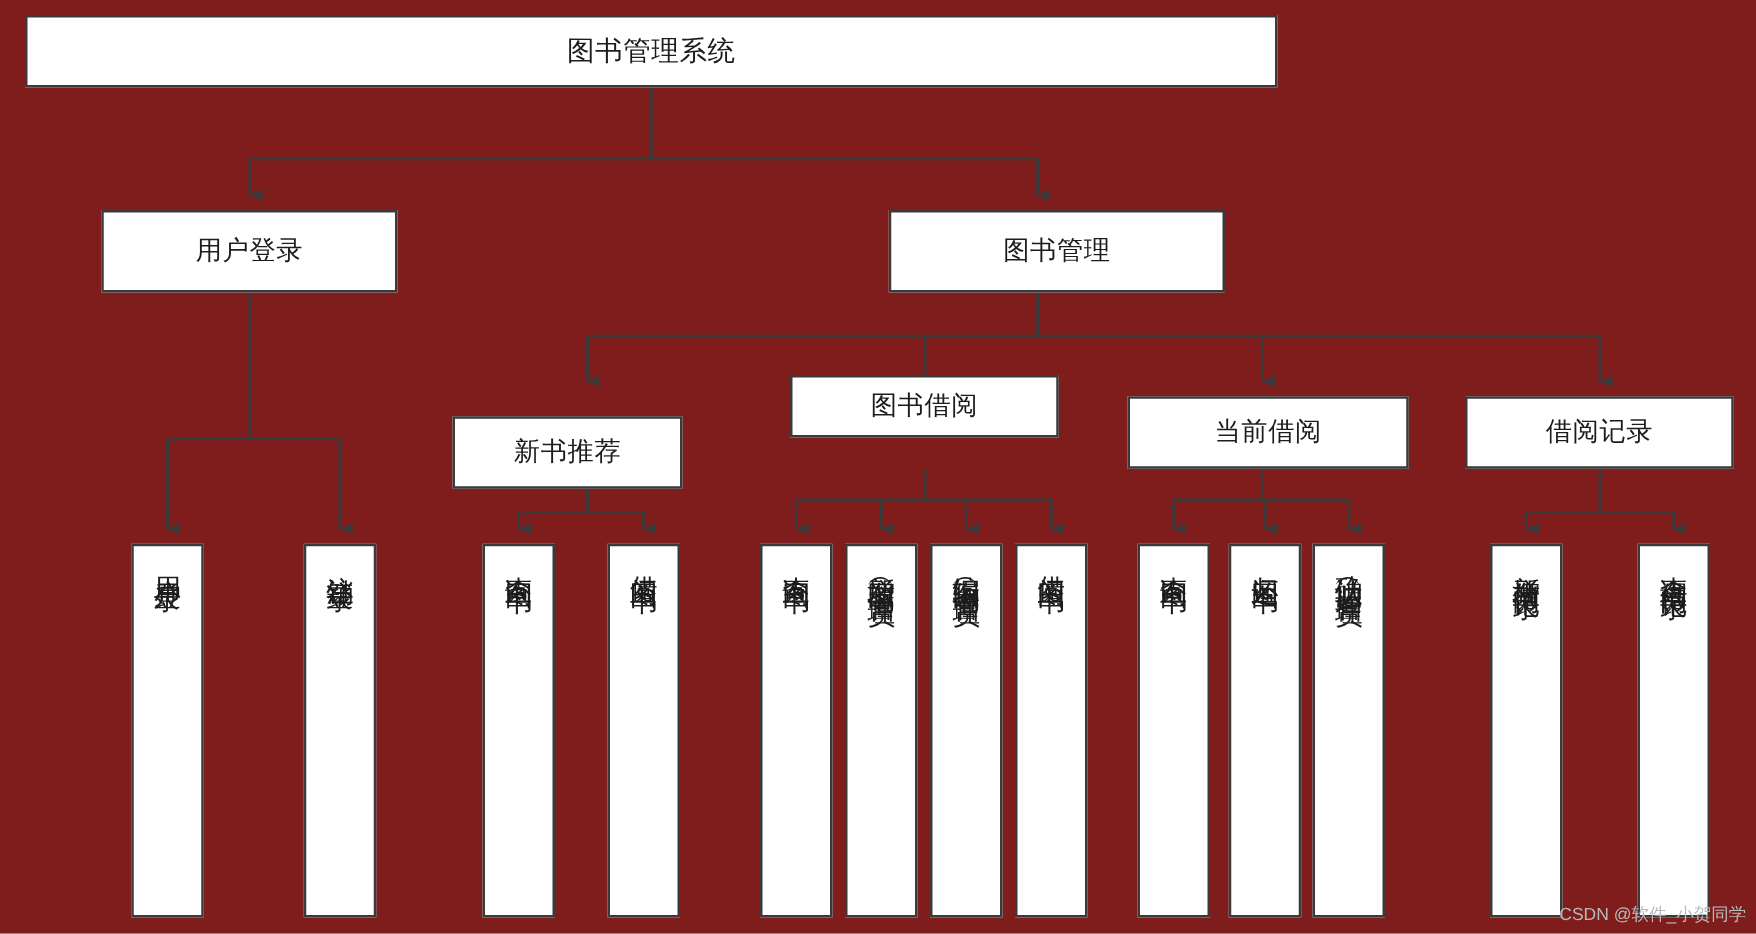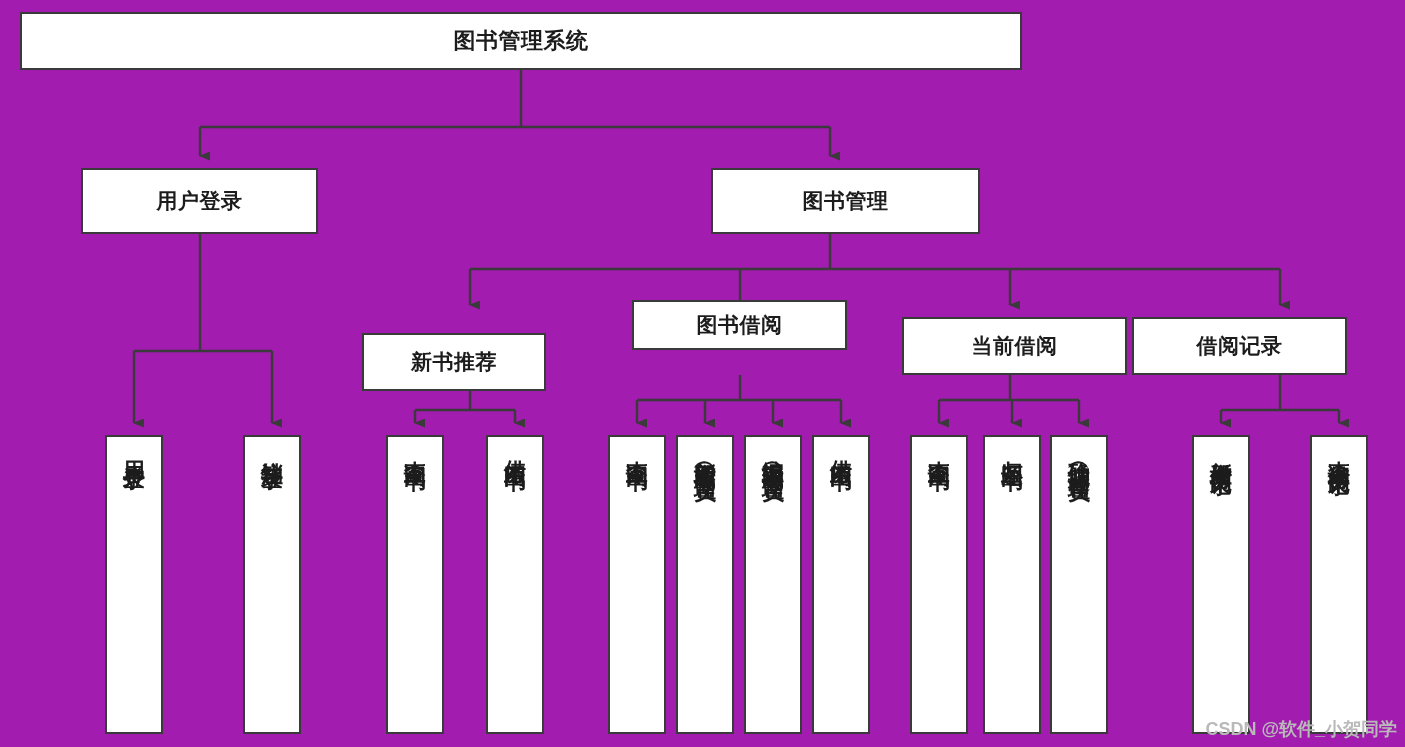--- a/index.html
+++ b/index.html
@@ -9,23 +9,22 @@
     background: #ffffff;
   }
   body {
     font-family: "Liberation Sans", "DejaVu Sans", sans-serif;
     color: #1a1a1a;
   }
   #canvas {
     position: relative;
     width: 1405px;
     height: 747px;
-    background: #a21caf;
+    background: #7f1d1d;
     overflow: hidden;
-    font-weight: bold;
   }
   #edge-layer {
     position: absolute;
     left: 0;
     top: 0;
     width: 1405px;
     height: 747px;
     pointer-events: none;
   }
   .node {
@@ -64,21 +63,21 @@
     text-orientation: upright;
     font-size: 22px;
     line-height: 1.0;
     letter-spacing: 3px;
     white-space: nowrap;
   }
   .watermark {
     position: absolute;
     right: 8px;
     bottom: 6px;
-    font-size: 18px;
+    font-size: 14px;
     color: #b9b9b9;
     white-space: nowrap;
     z-index: 6;
     font-family: "Liberation Sans", "DejaVu Sans", sans-serif;
   }
 </style>
 </head>
 <body>
 
 <div id="canvas">
@@ -138,21 +137,21 @@
       </div>
       <div class="node horiz" style="left: 362px; top: 333px; width: 184px; height: 58px;">
         <span class="node-label">新书推荐</span>
       </div>
       <div class="node horiz" style="left: 632px; top: 300px; width: 215px; height: 50px;">
         <span class="node-label">图书借阅</span>
       </div>
       <div class="node horiz" style="left: 902px; top: 317px; width: 225px; height: 58px;">
         <span class="node-label">当前借阅</span>
       </div>
-      <div class="node horiz" style="left: 1132px; top: 317px; width: 215px; height: 58px;">
+      <div class="node horiz" style="left: 1172px; top: 317px; width: 215px; height: 58px;">
         <span class="node-label">借阅记录</span>
       </div>
       <div class="node vert" style="left: 105px; top: 435px; width: 58px; height: 299px;">
         <span class="node-label">用户登录</span>
       </div>
       <div class="node vert" style="left: 243px; top: 435px; width: 58px; height: 299px;">
         <span class="node-label">注销登录</span>
       </div>
       <div class="node vert" style="left: 386px; top: 435px; width: 58px; height: 299px;">
         <span class="node-label">查询图书</span>

